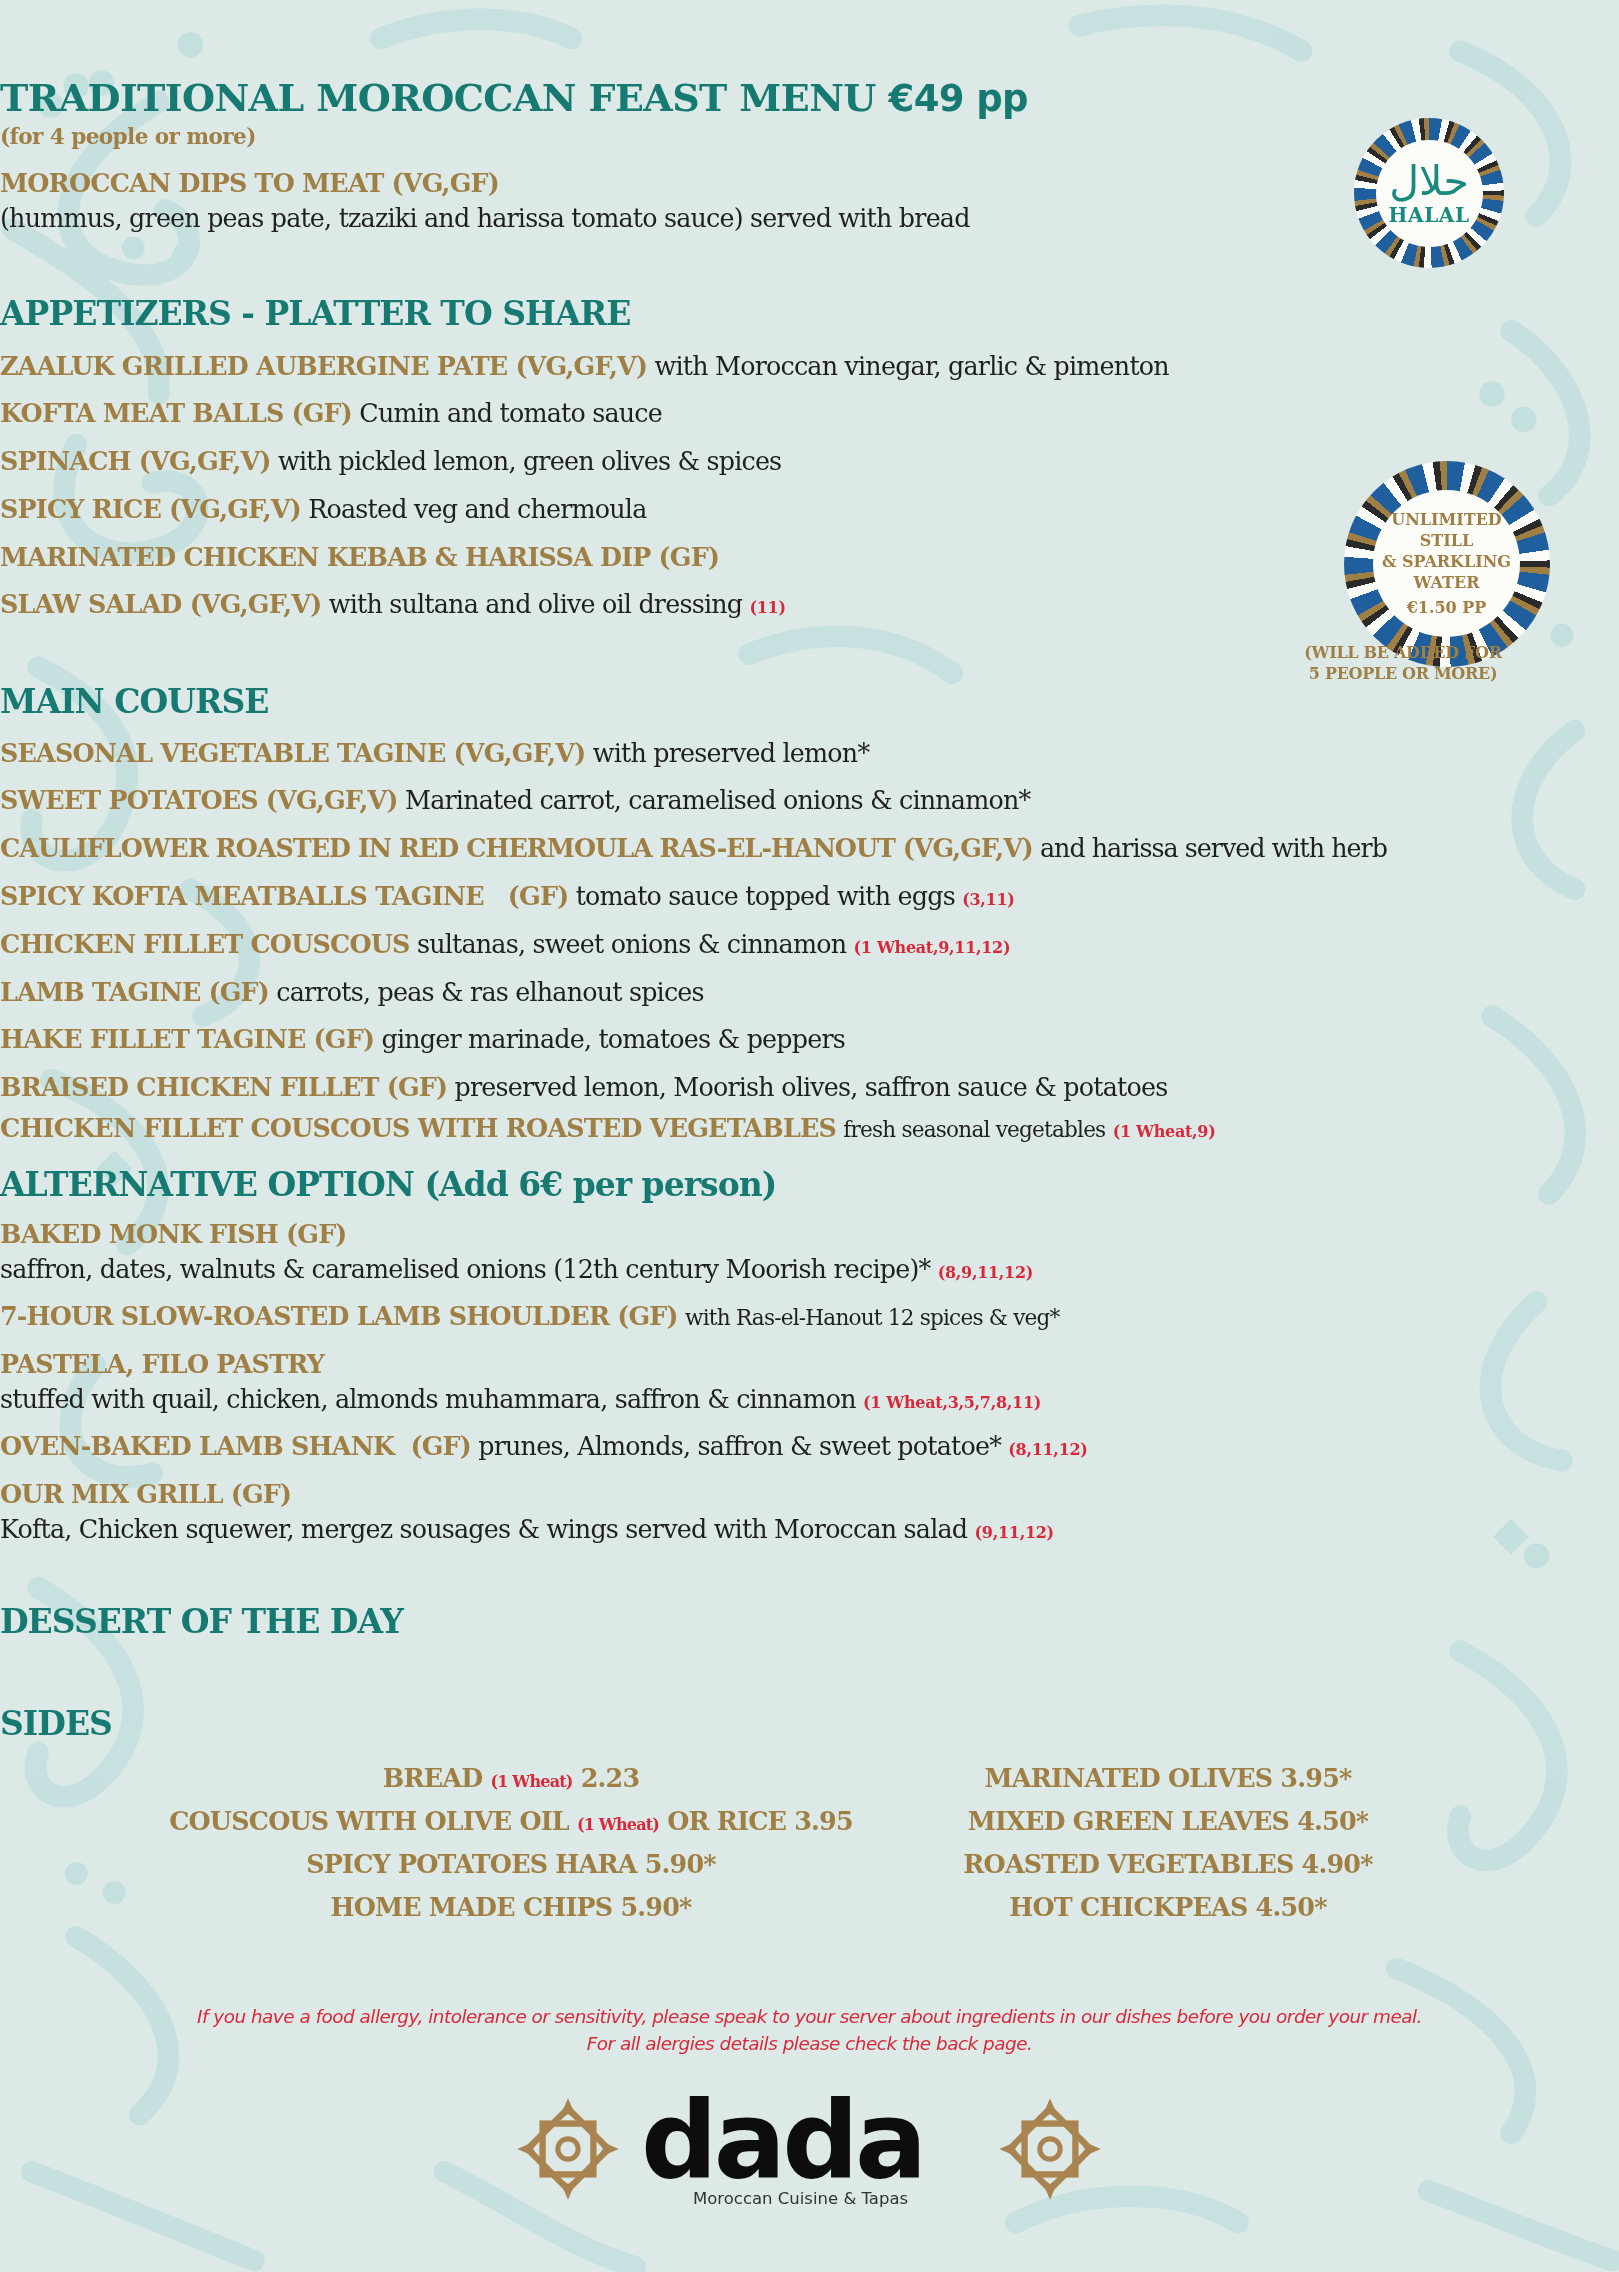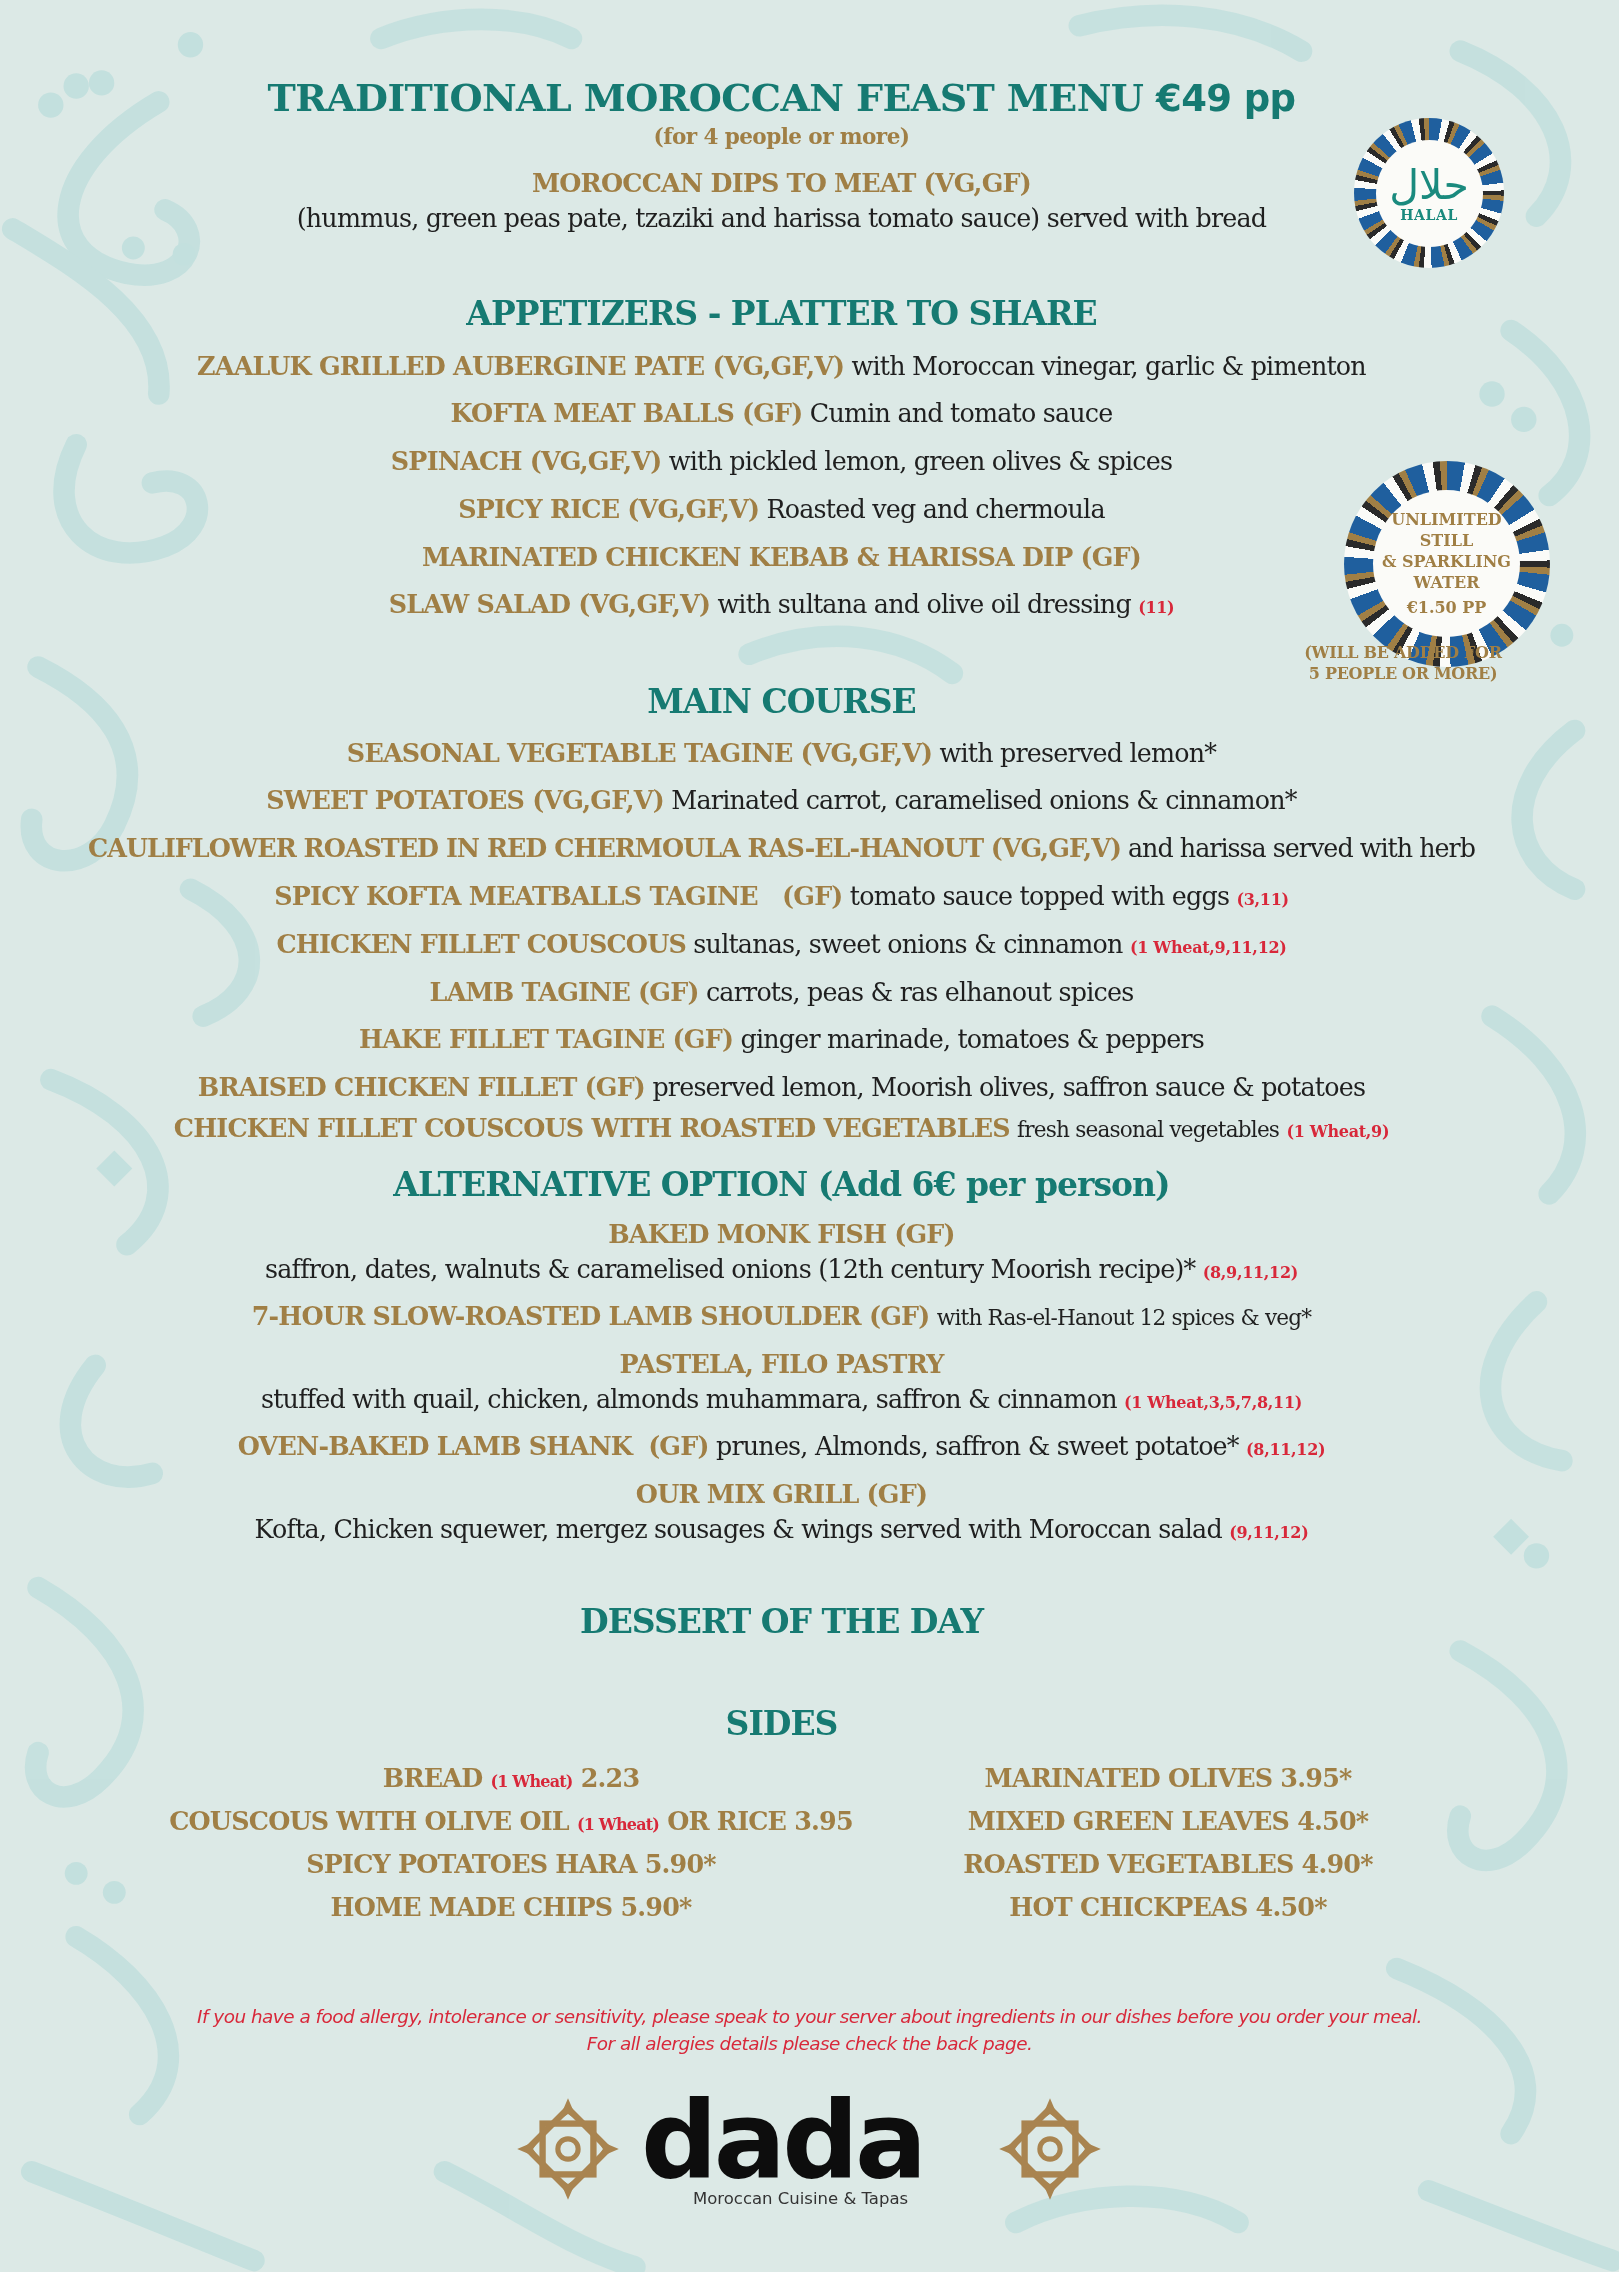--- a/index.html
+++ b/index.html
@@ -3,21 +3,21 @@
 <meta charset="utf-8">
 <style>
   html, body { margin:0; padding:0; }
   body {
     width:1619px; height:2273px; position:relative; overflow:hidden;
     background:#dce9e6;
     font-family:"DejaVu Serif", serif;
   }
   .bg { position:absolute; inset:0; z-index:0; }
   .content { position:absolute; inset:0; z-index:1; }
-  .center { position:absolute; left:0; width:1563px; text-align:center; white-space:nowrap; }
+  .center { position:absolute; left:0; width:1563px; text-align:left; white-space:nowrap; }
   .teal { color:#167a72; }
   .gold { color:#a07f45; }
   .title { font-family:"DejaVu Serif", serif; font-weight:bold; font-size:38px; letter-spacing:-0.6px; }
   .title .price { font-family:"DejaVu Sans", sans-serif; font-size:37px; font-weight:bold; }
   .subnote { font-size:21.6px; font-weight:bold; letter-spacing:-0.6px; }
   .heading { font-weight:bold; font-size:33px; letter-spacing:-1px; }
   .row { font-size:25.4px; letter-spacing:-0.8px; }
   .row .name { font-weight:bold; color:#a07f45; }
   .row .desc { color:#1f1f1f; }
   .row .code { color:#d8283a; font-size:16px; font-weight:bold; letter-spacing:-0.3px; }
@@ -89,21 +89,21 @@
   <div class="center row" style="top:168px;">
     <span class="name">MOROCCAN DIPS TO MEAT (VG,GF)</span>
   </div>
   <div class="center row" style="top:203px;">
     <span class="desc">(hummus, green peas pate, tzaziki and harissa tomato sauce) served with bread</span>
   </div>
 
   <div class="badge" style="left:1354px; top:118px; width:150px; height:150px; background:repeating-conic-gradient(#1f5f9e 0deg 10deg, #fbfbf8 10deg 16deg, #2a2a2a 16deg 20deg, #a07f45 20deg 24deg);">
     <div class="badge-inner" style="left:21.6px; top:21.6px; width:107px; height:107px;">
       <div style="font-family:'DejaVu Sans',sans-serif; font-size:41px; color:#1a8a7e; line-height:44px;">حلال</div>
-      <div style="font-weight:bold; font-size:14px; color:#1a8a7e; letter-spacing:0.6px;">HALAL</div>
+      <div style="font-weight:bold; font-size:20px; color:#1a8a7e; letter-spacing:0.6px;">HALAL</div>
     </div>
   </div>
 
   <div class="center heading teal" style="top:294px;">APPETIZERS - PLATTER TO SHARE</div>
 
   <div class="center row" style="top:351px;">
     <span class="name">ZAALUK GRILLED AUBERGINE PATE (VG,GF,V)</span>
     <span class="desc">with Moroccan vinegar, garlic &amp; pimenton</span>
   </div>
   <div class="center row" style="top:398px;">

